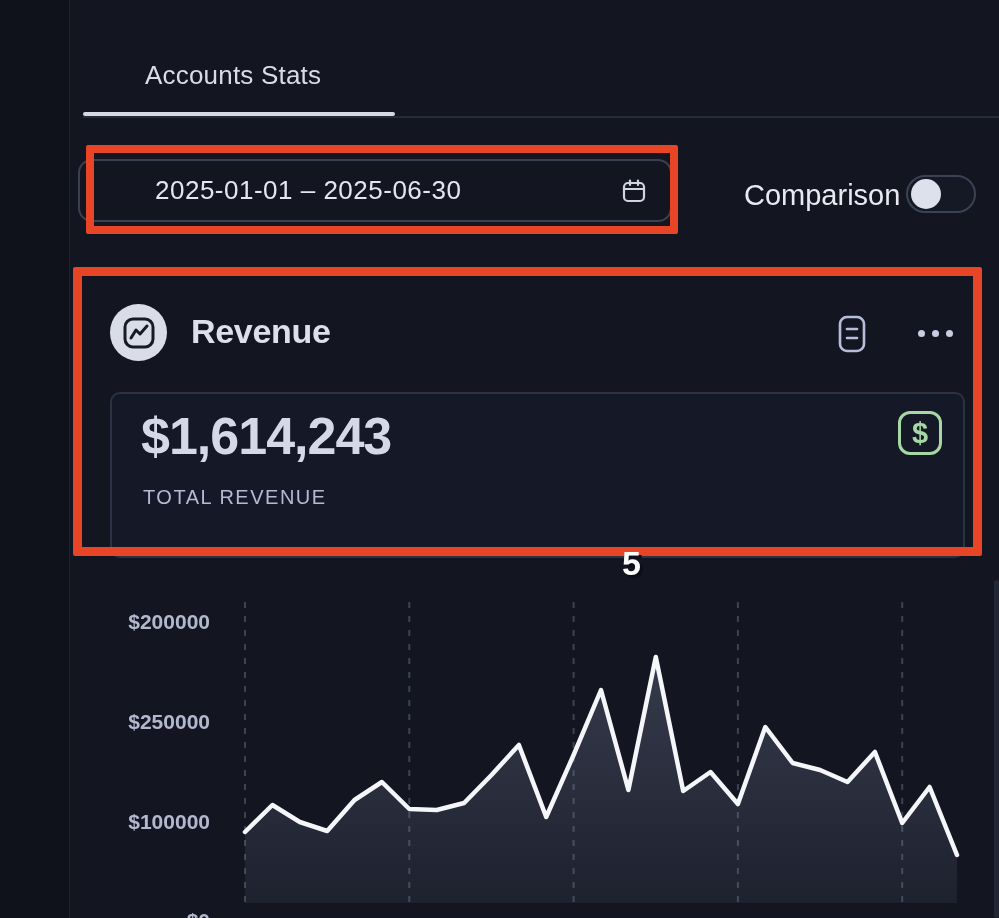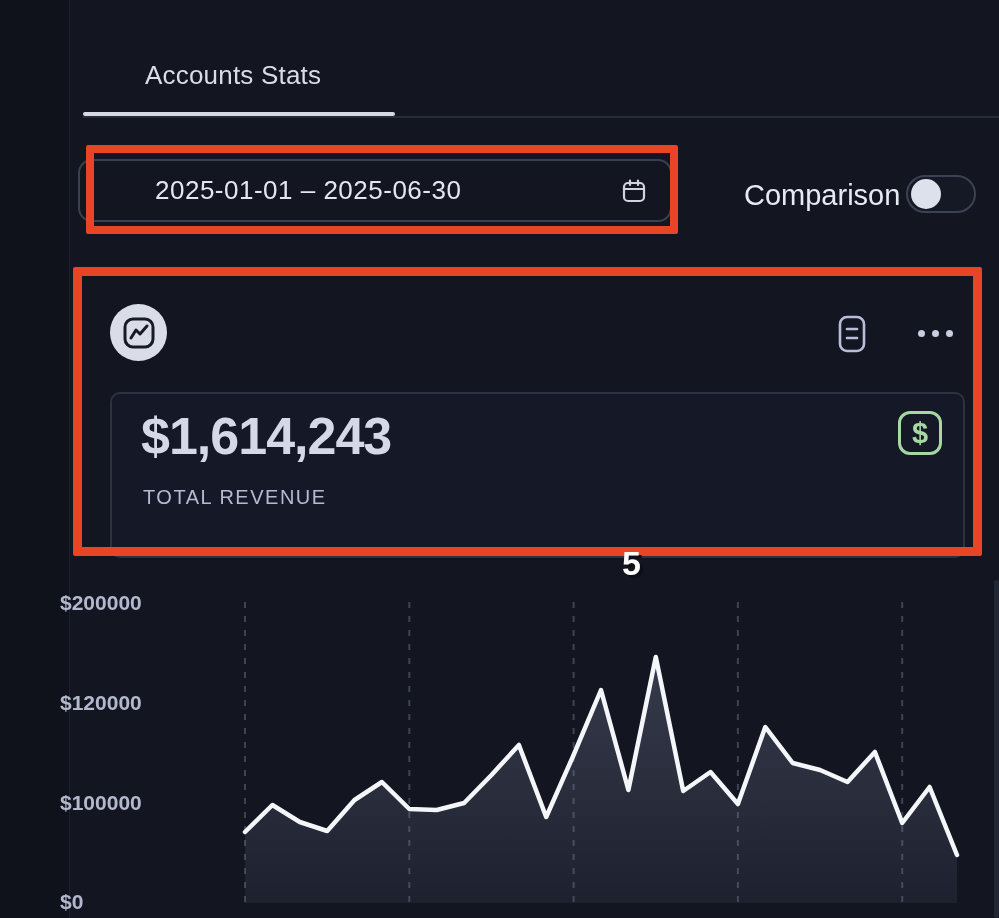--- a/index.html
+++ b/index.html
@@ -71,21 +71,21 @@
   .stat-value{position:absolute;left:29px;top:12px;font-size:52px;font-weight:700;color:#d5d8e6;letter-spacing:-1px;}
   .stat-label{position:absolute;left:31px;top:92px;font-size:20px;color:var(--lavender);letter-spacing:1.5px;}
   .dollar-icon{
     position:absolute;right:21px;top:17px;width:44px;height:44px;border-radius:12px;
     border:3.5px solid var(--green);color:var(--green);
     display:flex;align-items:center;justify-content:center;
     font-size:29px;font-weight:700;
   }
 
   
-  .y-label{position:absolute;left:60px;width:150px;text-align:left;font-size:21px;font-weight:700;color:#b4b8ce;}
+  .y-label{position:absolute;left:60px;width:150px;text-align:right;font-size:21px;font-weight:700;color:#b4b8ce;margin-top:19px;}
   .yl0{top:591px;} .yl1{top:691px;} .yl2{top:791px;} .yl3{top:890px;}
   .chart-svg{position:absolute;left:220px;top:580px;}
   .edge-strip{position:absolute;left:994px;top:580px;width:5px;height:338px;background:#222735;border-radius:3px;}
 </style>
 </head>
 <body>
 
 <div class="page">
   <div class="sidebar"></div>
 
@@ -107,20 +107,21 @@
   <div class="toggle">
     <div class="knob"></div>
   </div>
 
   <div class="rev-circle">
     <svg width="38" height="38" viewBox="0 0 38 38" fill="none" stroke="#171b28" stroke-width="3" stroke-linecap="round" stroke-linejoin="round">
       <rect x="5" y="5" width="28" height="28" rx="8"></rect>
       <polyline points="11,24 16,16 20,20 27,12"></polyline>
     </svg>
   </div>
+  <div class="rev-title">Revenue</div>
   <svg class="note-icon" width="32" height="42" viewBox="0 0 32 42" fill="none" stroke="#b9bdd9" stroke-width="2.6" stroke-linecap="round">
     <rect x="4" y="4" width="24" height="34" rx="7"></rect>
     <line x1="11" y1="16" x2="21" y2="16"></line>
     <line x1="11" y1="25" x2="21" y2="25"></line>
   </svg>
   <div class="ellipsis">
     <span></span>
     <span></span>
     <span></span>
   </div>
@@ -131,21 +132,21 @@
     <div class="dollar-icon">
       <span>$</span>
     </div>
   </div>
 
   <div class="red-box box1"></div>
   <div class="red-box box2"></div>
   <div class="mark-5">5</div>
 
   <div class="y-label yl0">$200000</div>
-  <div class="y-label yl1">$120000</div>
+  <div class="y-label yl1">$250000</div>
   <div class="y-label yl2">$100000</div>
   <div class="y-label yl3">$0</div>
 
   <svg id="chart-svg" class="chart-svg" width="779" height="338" viewBox="0 0 779 338">
     <defs>
       <linearGradient id="areaGrad" gradientUnits="userSpaceOnUse" x1="0" y1="70" x2="0" y2="323">
         <stop offset="0" stop-color="#8a93b4" stop-opacity="0.30"></stop>
         <stop offset="1" stop-color="#8a93b4" stop-opacity="0.09"></stop>
       </linearGradient>
     </defs>

